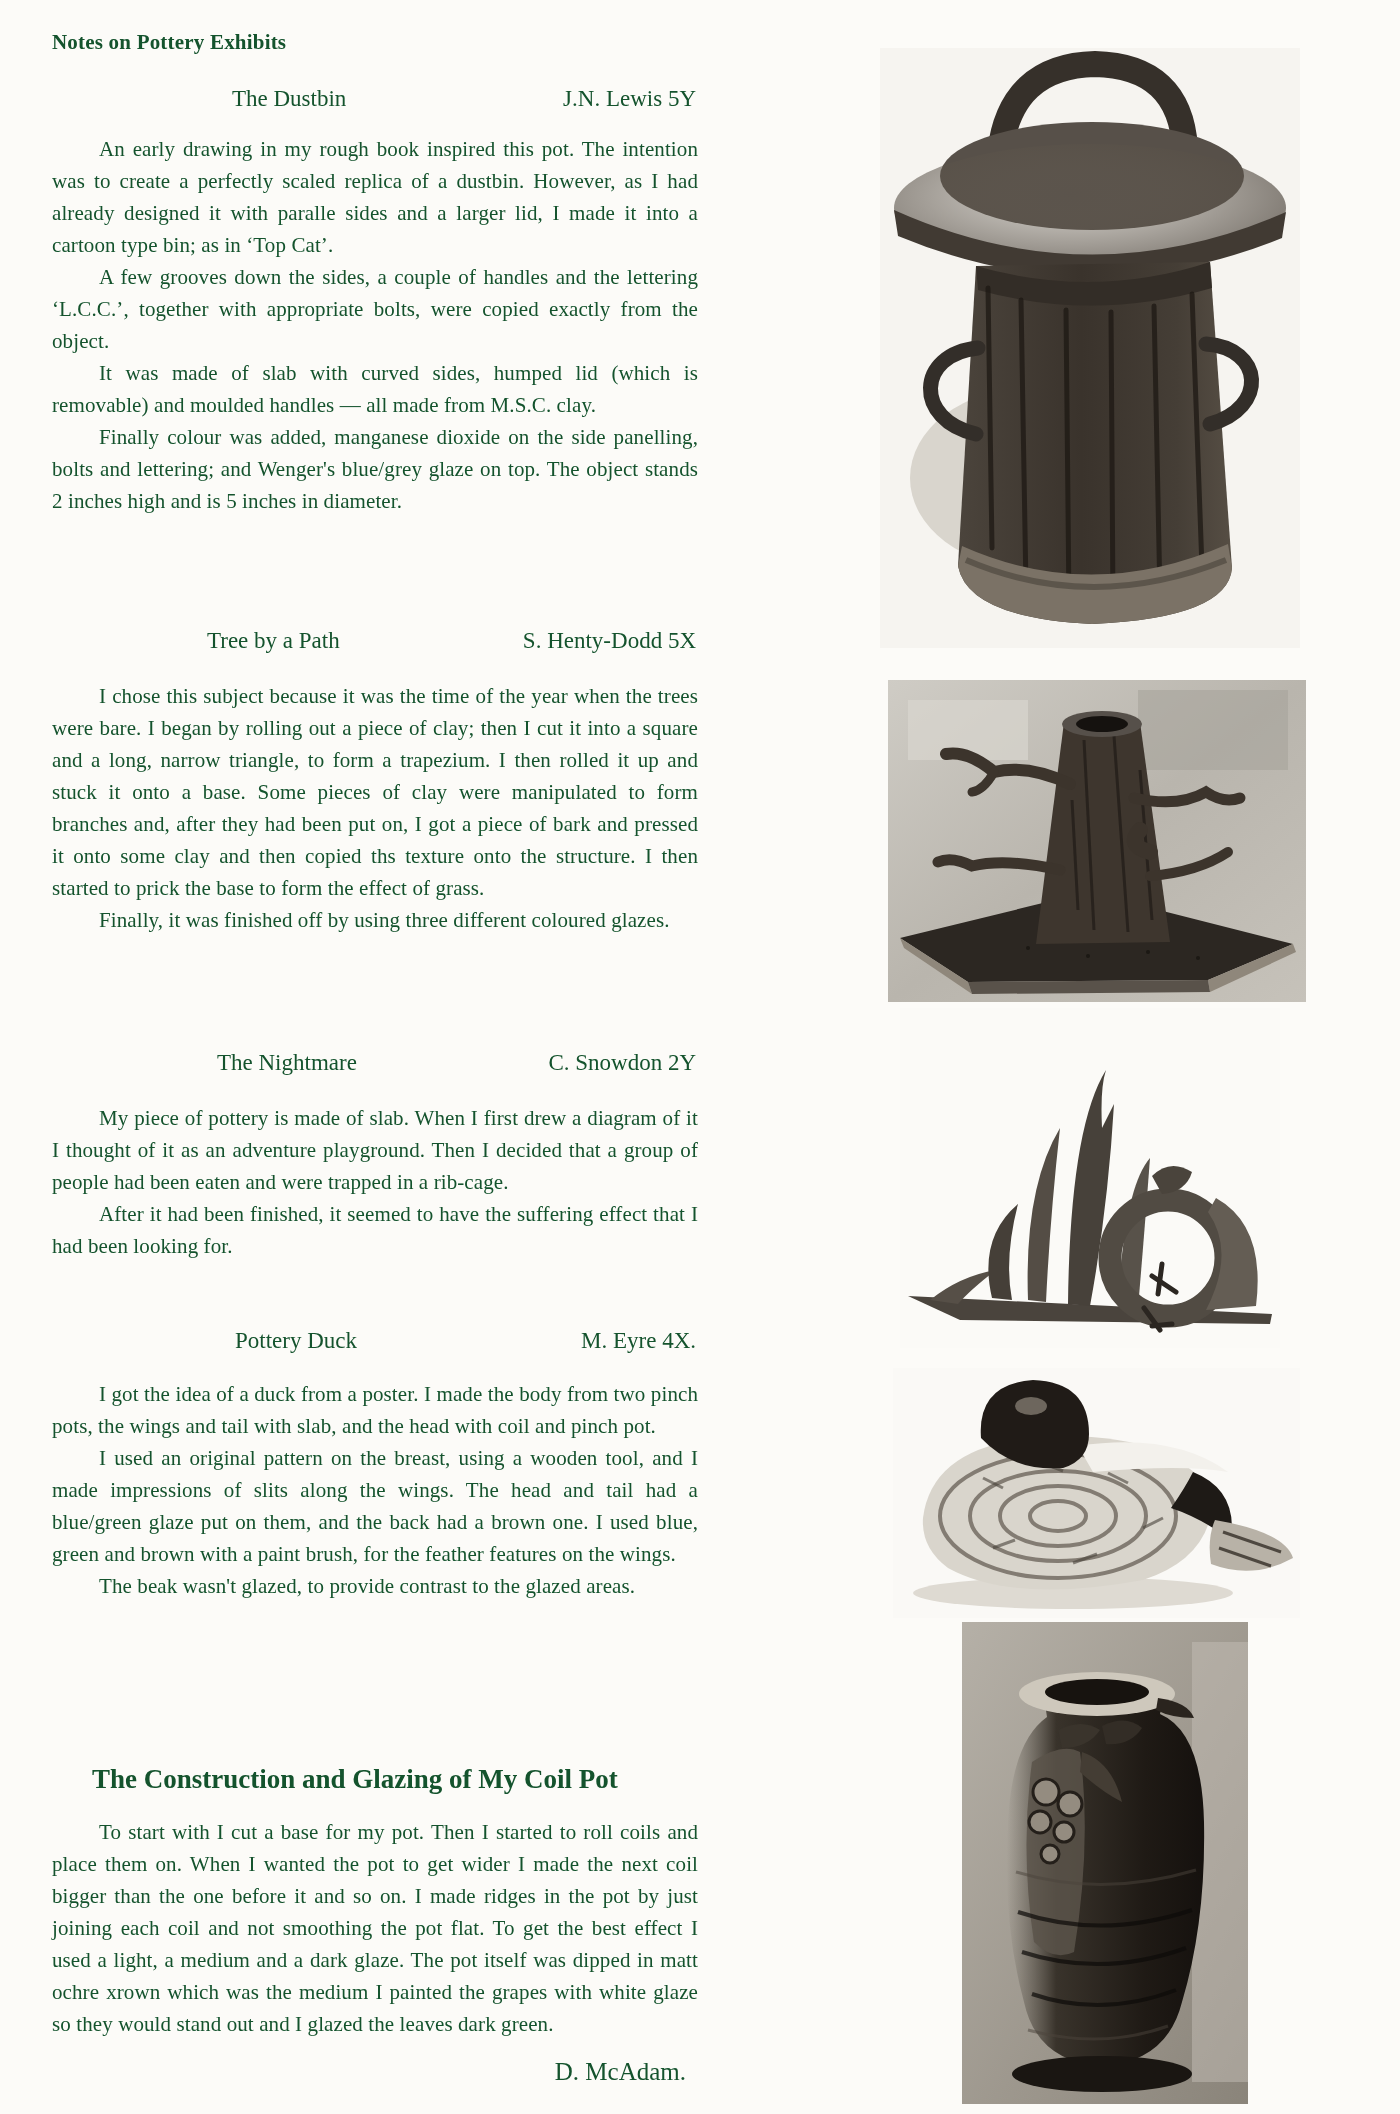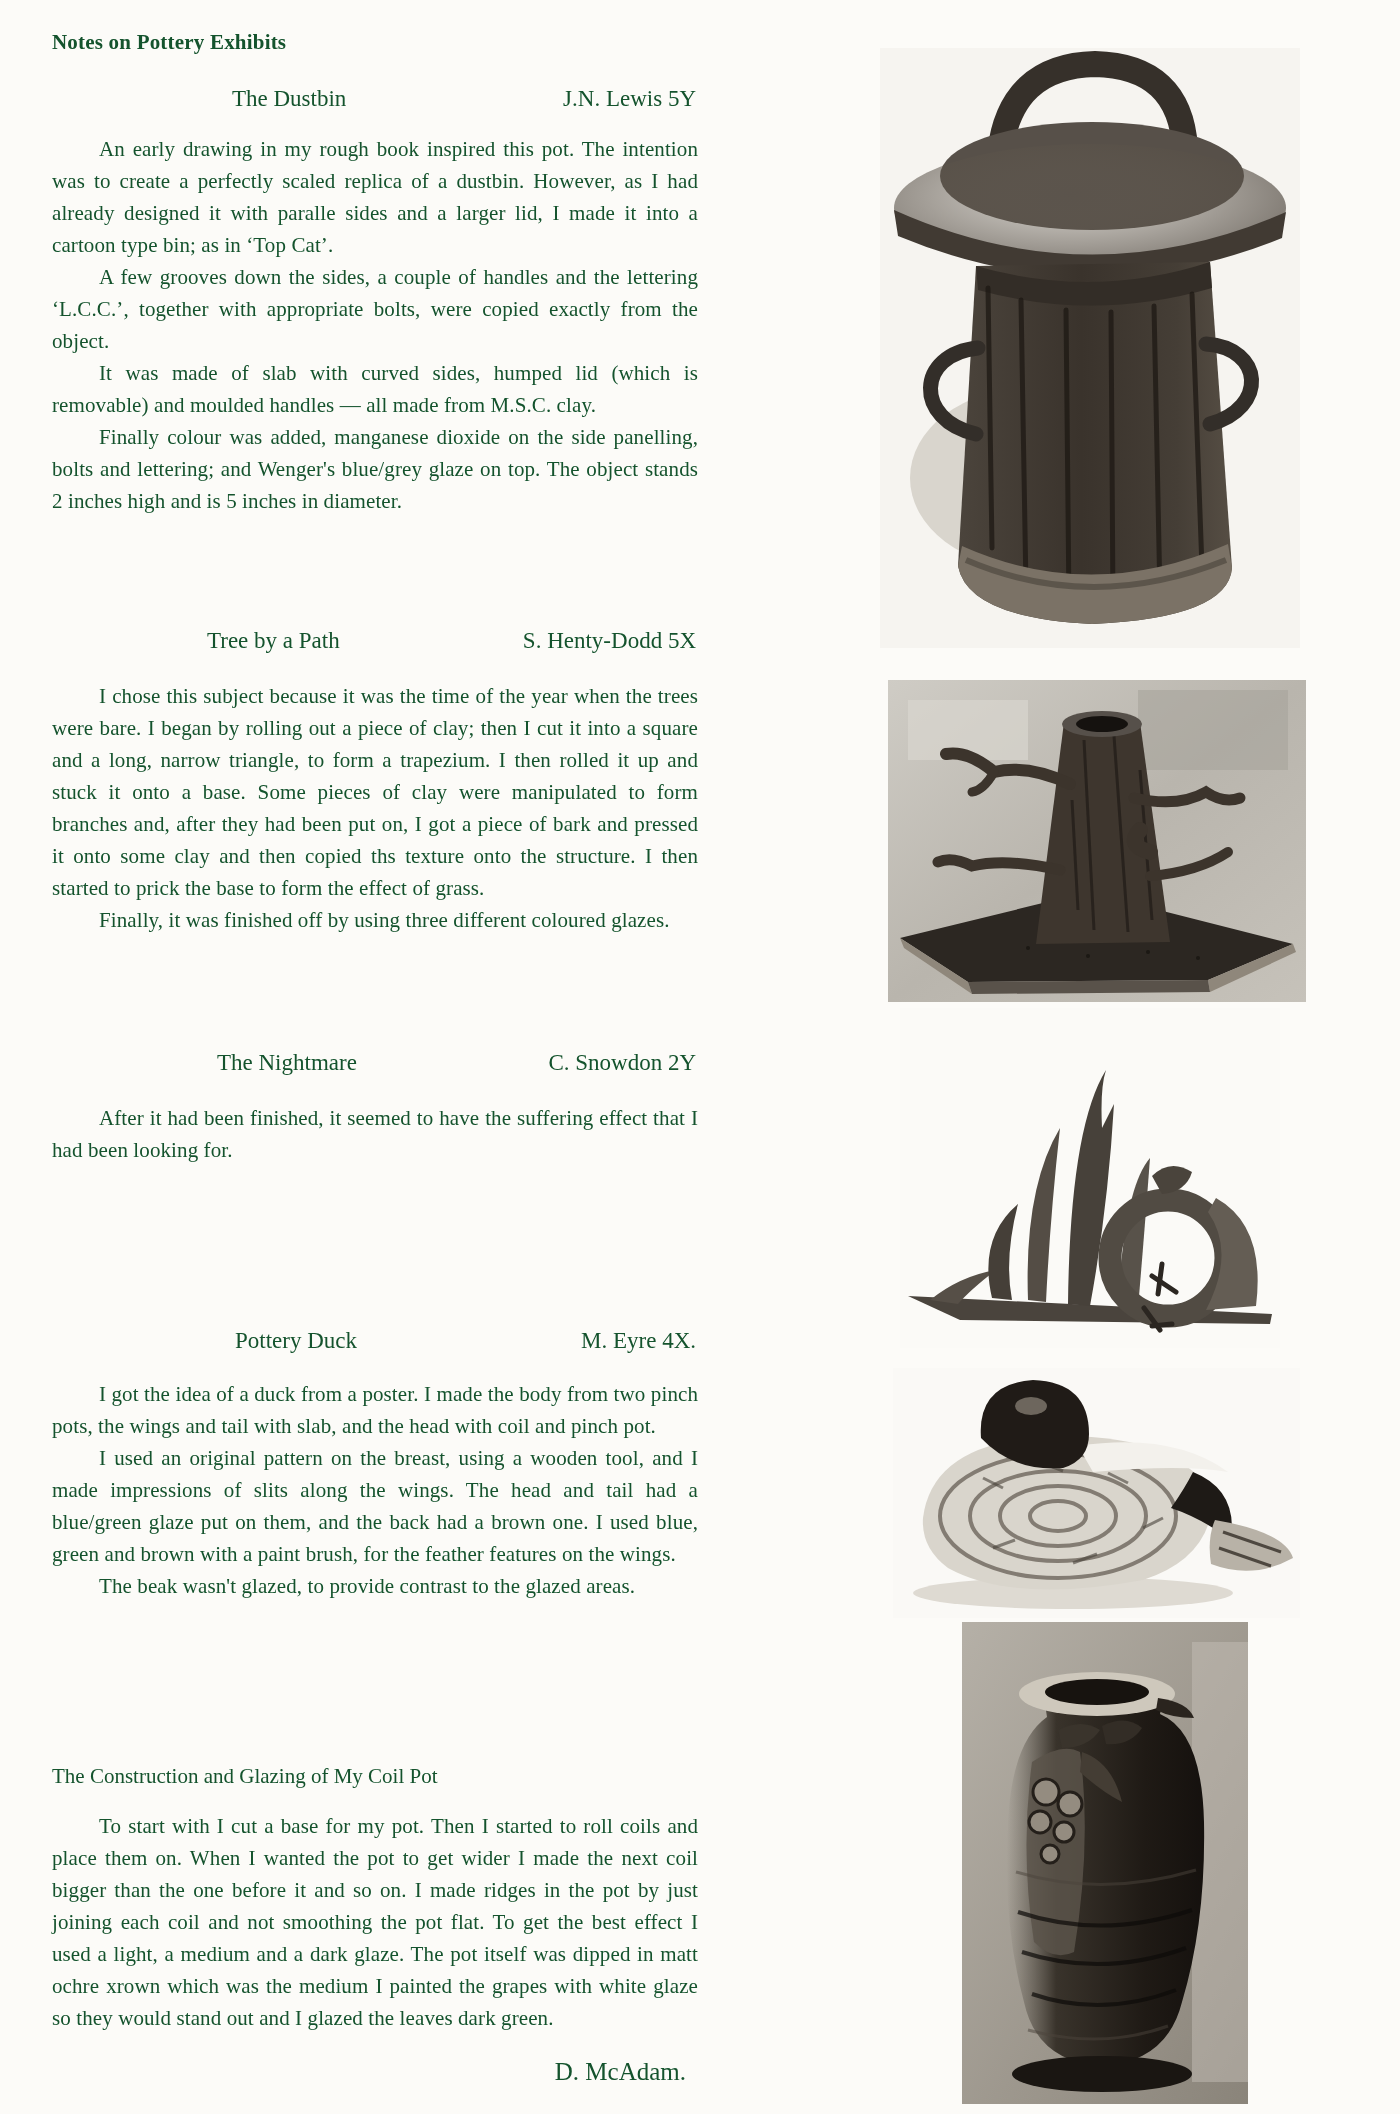--- a/index.html
+++ b/index.html
@@ -13,21 +13,21 @@
   }
   .text-col{position:absolute;left:52px;top:0;width:646px;}
   .page-heading{
     position:absolute;left:0;
     font-size:21px;font-weight:bold;letter-spacing:.2px;
   }
   .section{position:absolute;left:0;width:646px;}
   .sec-head{position:relative;height:28px;font-size:23px;font-weight:normal;}
   .sec-title{position:absolute;top:0;white-space:nowrap;}
   .sec-author{position:absolute;top:0;right:2px;white-space:nowrap;}
-  .sec-title-left{font-size:21px;font-weight:normal;}
+  .sec-title-left{font-size:27px;font-weight:bold;margin-left:40px;}
   .body-text{margin-top:0;}
   .body-text p{
     margin:0;
     font-size:21px;line-height:32px;
     text-align:justify;
     text-indent:47px;
     letter-spacing:.1px;
   }
   .signature{
     position:absolute;right:12px;
@@ -68,20 +68,21 @@
         <p>Finally, it was finished off by using three different coloured glazes.</p>
       </div>
     </div>
 
     <div class="section" style="top:1050px">
       <div class="sec-head">
         <span class="sec-title" style="left:165px">The Nightmare</span>
         <span class="sec-author">C. Snowdon 2Y</span>
       </div>
       <div class="body-text" style="margin-top:24px">
+        <p>My piece of pottery is made of slab. When I first drew a diagram of it I thought of it as an adventure playground. Then I decided that a group of people had been eaten and were trapped in a rib-cage.</p>
         <p>After it had been finished, it seemed to have the suffering effect that I had been looking for.</p>
       </div>
     </div>
 
     <div class="section" style="top:1328px">
       <div class="sec-head">
         <span class="sec-title" style="left:183px">Pottery Duck</span>
         <span class="sec-author">M. Eyre 4X.</span>
       </div>
       <div class="body-text" style="margin-top:22px">

